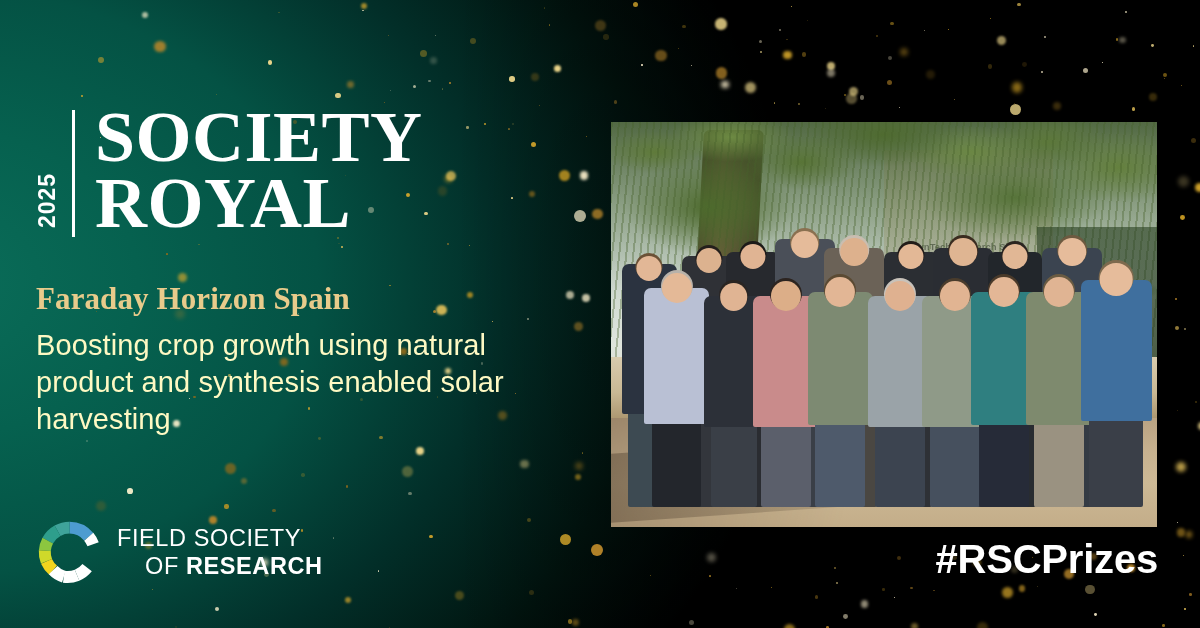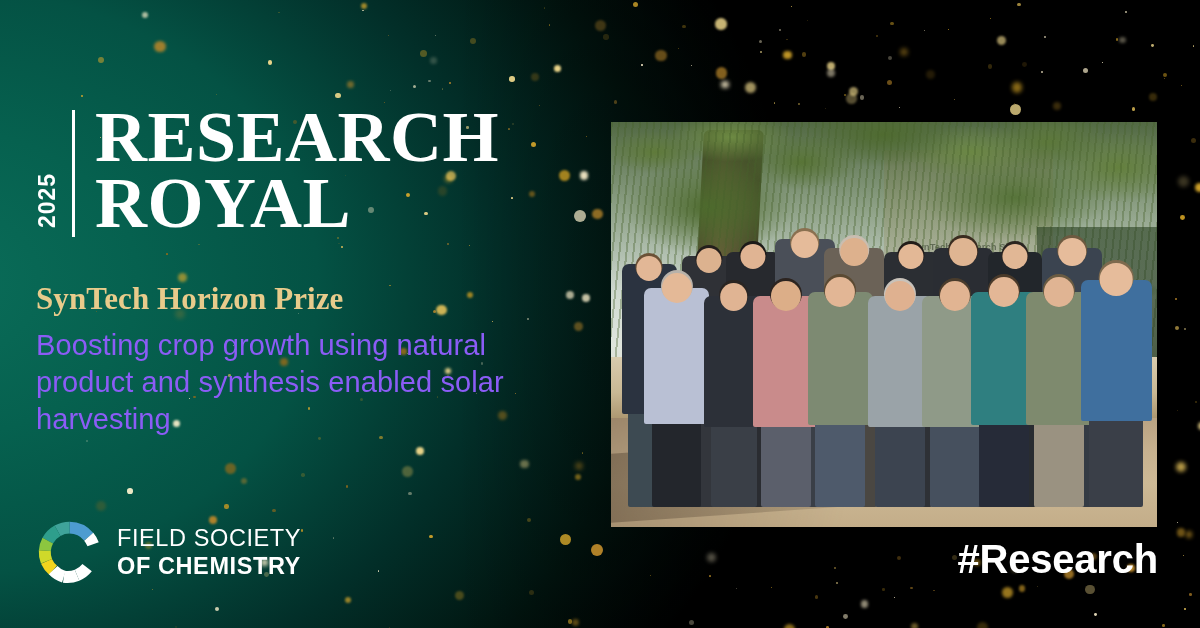--- a/index.html
+++ b/index.html
@@ -68,42 +68,42 @@
   .award-name {
     color:#e8cb8b;
     font-family:"Liberation Serif", serif;
     font-weight:700;
     font-size:31px;
     line-height:1.12;
     letter-spacing:0.1px;
   }
   .award-desc {
     margin-top:10px;
-    color:#8b5cf6;
+    color:#fef9c3;
     font-family:"Liberation Sans", sans-serif;
     font-weight:400;
     font-size:29px;
     line-height:1.28;
     letter-spacing:0.1px;
   }
 
   
   .logo { position:absolute; left:38px; top:521px; display:flex; align-items:center; }
   .logo-mark { width:63px; height:63px; position:relative; }
   .logo-text {
     margin-left:16px;
     color:#ffffff;
     font-family:"Liberation Sans", sans-serif;
     font-size:23.5px;
     line-height:1.18;
     letter-spacing:0.6px;
   }
   .logo-text .r1 { font-weight:400; display:block; }
   .logo-text .r2 { display:block; }
-  .logo-text .r2 .of { font-weight:700; }
+  .logo-text .r2 .of { font-weight:400;margin-left:28px; }
   .logo-text .r2 .chem { font-weight:700; }
 
   
   .hashtag {
     position:absolute; right:42px; top:537px;
     color:#ffffff;
     font-family:"Liberation Sans", sans-serif;
     font-weight:700;
     font-size:40px;
     letter-spacing:-0.2px;
@@ -455,27 +455,27 @@
       <div class="dot" style="left: 75.0066%; top: 7.66504%; width: 7.62576px; height: 7.62576px; background: rgb(140, 106, 28); opacity: 0.61; filter: blur(2px);"></div>
       <div class="dot" style="left: 75.8619%; top: 93.4465%; width: 2.55255px; height: 2.55255px; background: rgb(184, 134, 42); opacity: 0.51;"></div>
     </div>
 
   <div class="left-col">
 
     <div class="headline-block">
       <div class="year">2025</div>
       <div class="rule"></div>
       <div class="headline">
-        <span class="l1">RESEARCH</span>
+        <span class="l1">SOCIETY</span>
         <span class="l2">ROYAL</span>
       </div>
     </div>
 
     <div class="sub-block">
-      <div class="award-name">SynTech Horizon Prize</div>
+      <div class="award-name">Faraday Horizon Spain</div>
       <div class="award-desc">Boosting crop growth using natural product and synthesis enabled solar harvesting</div>
     </div>
 
     <div class="logo">
       <div class="logo-mark">
         <svg viewBox="0 0 100 100" width="63" height="63" aria-hidden="true">
           <g fill="none" stroke-width="19" stroke-linecap="butt">
 
             <path d="M50 10.5 A39.5 39.5 0 0 1 80.5 25" stroke="#4D9CD0"></path>
             <path d="M31 15.5 A39.5 39.5 0 0 1 50 10.5" stroke="#3FA39A"></path>
@@ -489,26 +489,26 @@
             <path d="M41 88.5 A39.5 39.5 0 0 1 24 78" stroke="#FFFFFF"></path>
             <path d="M62 86 A39.5 39.5 0 0 1 41 88.5" stroke="#FFFFFF"></path>
             <path d="M78 74 A39.5 39.5 0 0 1 62 86" stroke="#FFFFFF"></path>
 
             <path d="M80.5 25 A39.5 39.5 0 0 1 87.5 37" stroke="#FFFFFF"></path>
           </g>
         </svg>
       </div>
       <div class="logo-text">
         <span class="r1">FIELD SOCIETY</span>
-        <span class="r2"><span class="of">OF </span><span class="chem">CHEMISTRY</span></span>
+        <span class="r2"><span class="of">OF </span><span class="chem">RESEARCH</span></span>
       </div>
     </div>
   </div>
 
-  <div class="hashtag">#Research</div>
+  <div class="hashtag">#RSCPrizes</div>
 
   <div class="photo">
     <div class="ph-layer ph-sky"></div>
     <div class="ph-layer ph-sign">
       <div class="ph-sign-t1">
         <span>SynTech Research Spain</span><br>
         <span>R &amp; D for Agriculture</span>
       </div>
       <div class="ph-sign-t2">FIELD RESEARCH STATION</div>
     </div>

